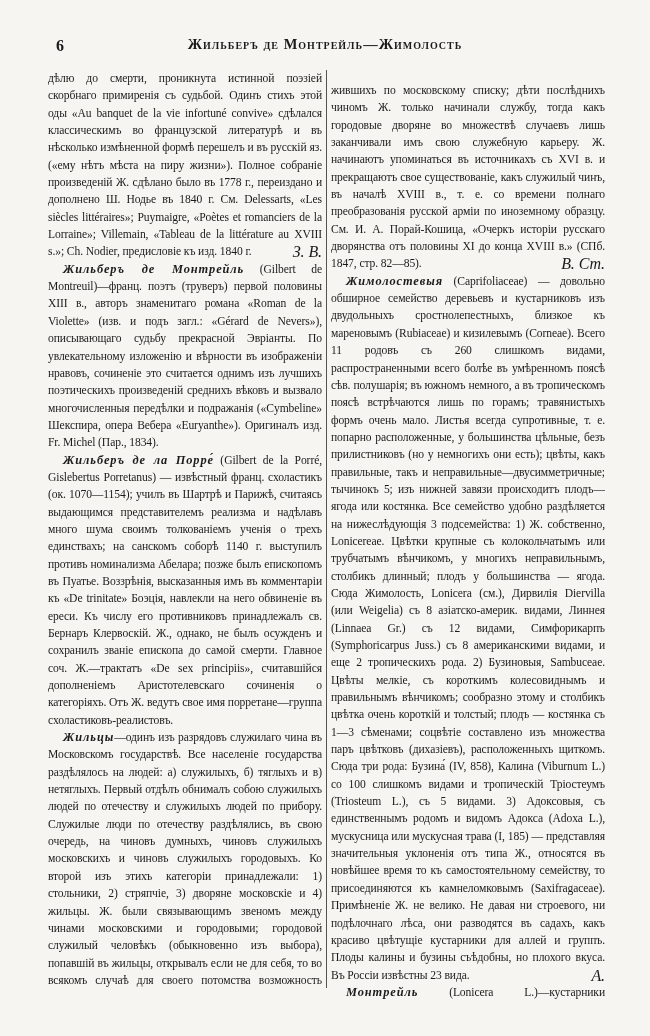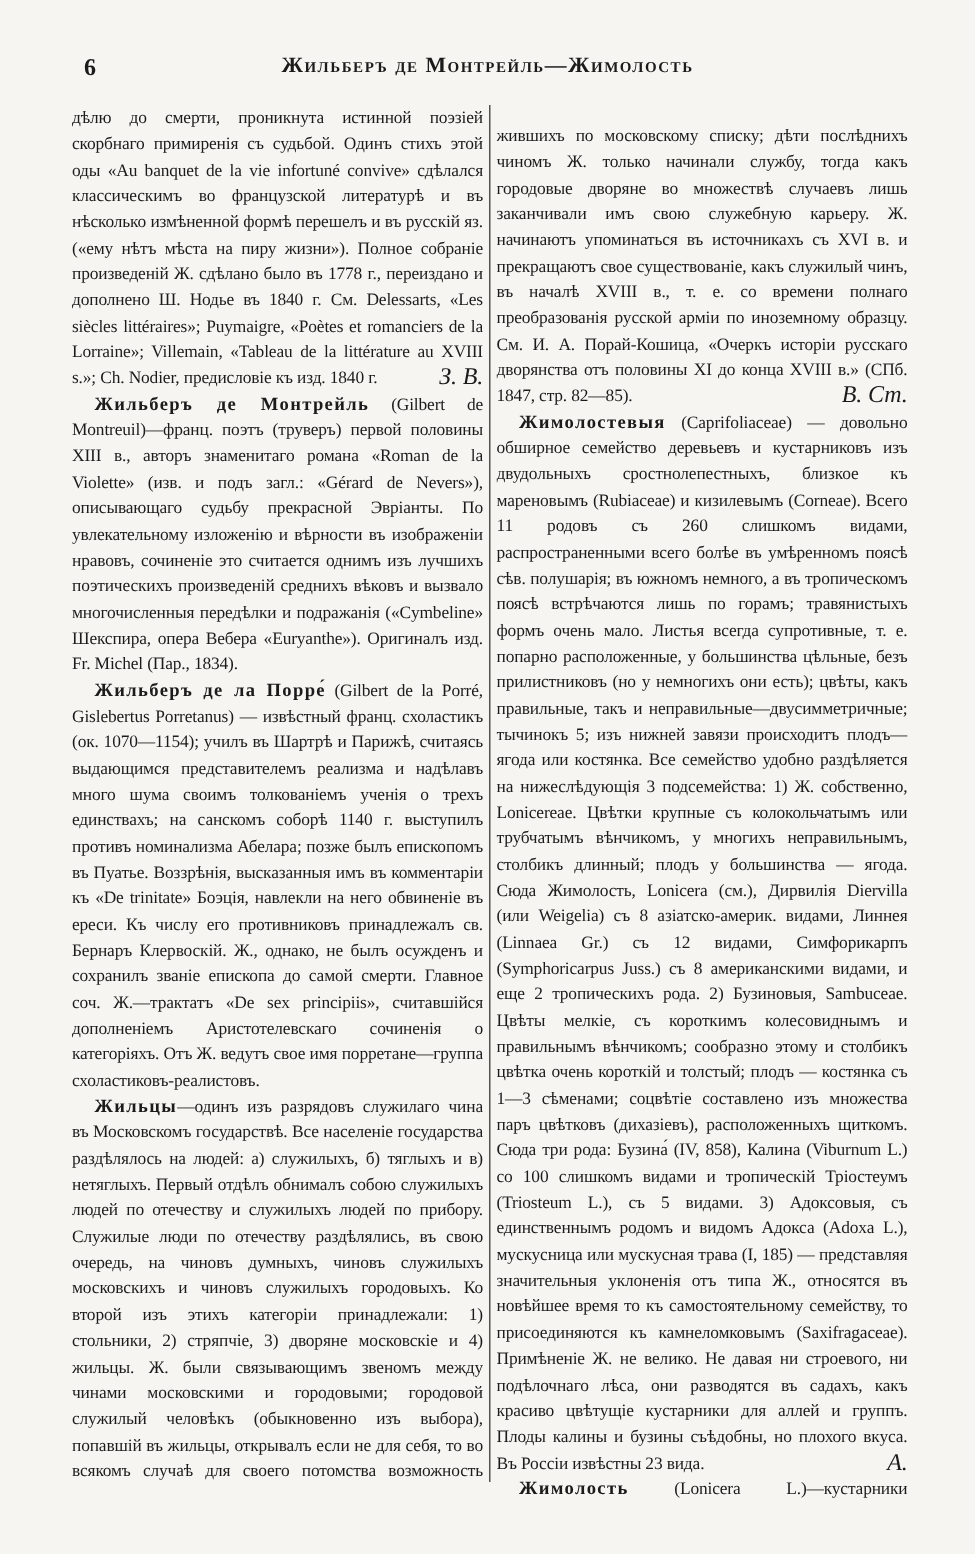--- a/index.html
+++ b/index.html
@@ -25,21 +25,21 @@
     letter-spacing:-0.1px;
   }
   .col-left{left:48px;}
   .col-right{left:331px;margin-top:12px;}
   .divider{
     position:absolute;left:326px;top:0;height:918px;width:1px;
     background:#55534e;
   }
   p.para{margin:0;padding:0;}
   p.indent{text-indent:15px;}
-  .lead{font-weight:bold;letter-spacing:0.9px;font-size:12.4px;}
+  .lead{font-weight:bold;letter-spacing:0.9px;font-size:12.4px;font-style:italic;}
   .it{}
   .sig{float:right;font-style:italic;padding-left:10px;font-size:16px;}
 </style>
 </head>
 <body>
 
 <div class="page">
   <div class="header">
     <span class="pagenum">6</span>
     <span class="running-title">Жильберъ де Монтрейль—Жимолость</span>
@@ -48,16 +48,16 @@
     <div class="col col-left" id="col-left">
         <p class="para"><span>дѣлю до смерти, проникнута истинной поэзіей скорбнаго примиренія съ судьбой. Одинъ стихъ этой оды «Au banquet de la vie infortuné convive» сдѣлался классическимъ во французской литературѣ и въ нѣсколько измѣненной формѣ перешелъ и въ русскій яз. («ему нѣтъ мѣста на пиру жизни»). Полное собраніе произведеній Ж. сдѣлано было въ 1778 г., переиздано и дополнено Ш. Нодье въ 1840 г. См. Delessarts, «Les siècles littéraires»; Puymaigre, «Poètes et romanciers de la Lorraine»; Villemain, «Tableau de la littérature au XVIII s.»; Ch. Nodier, предисловіе къ изд. 1840 г.</span><span class="sig">З. В.</span></p>
         <p class="para indent"><span class="lead">Жильберъ де Монтрейль</span><span> (Gilbert de Montreuil)—франц. поэтъ (труверъ) первой половины XIII в., авторъ знаменитаго романа «Roman de la Violette» (изв. и подъ загл.: «Gérard de Nevers»), описывающаго судьбу прекрасной Эвріанты. По увлекательному изложенію и вѣрности въ изображеніи нравовъ, сочиненіе это считается однимъ изъ лучшихъ поэтическихъ произведеній среднихъ вѣковъ и вызвало многочисленныя передѣлки и подражанія («Cymbeline» Шекспира, опера Вебера «Euryanthe»). Оригиналъ изд. Fr. Michel (Пар., 1834).</span></p>
         <p class="para indent"><span class="lead">Жильберъ де ла Порре́</span><span> (Gilbert de la Porré, Gislebertus Porretanus) — извѣстный франц. схоластикъ (ок. 1070—1154); училъ въ Шартрѣ и Парижѣ, считаясь выдающимся представителемъ реализма и надѣлавъ много шума своимъ толкованіемъ ученія о трехъ единствахъ; на санскомъ соборѣ 1140 г. выступилъ противъ номинализма Абелара; позже былъ епископомъ въ Пуатье. Воззрѣнія, высказанныя имъ въ комментаріи къ «De trinitate» Боэція, навлекли на него обвиненіе въ ереси. Къ числу его противниковъ принадлежалъ св. Бернаръ Клервоскій. Ж., однако, не былъ осужденъ и сохранилъ званіе епископа до самой смерти. Главное соч. Ж.—трактатъ «De sex principiis», считавшійся дополненіемъ Аристотелевскаго сочиненія о категоріяхъ. Отъ Ж. ведутъ свое имя порретане—группа схоластиковъ-реалистовъ.</span></p>
         <p class="para indent"><span class="lead">Жильцы</span><span>—одинъ изъ разрядовъ служилаго чина въ Московскомъ государствѣ. Все населеніе государства раздѣлялось на людей: а) </span><span class="it">служилыхъ</span><span>, б) </span><span class="it">тяглыхъ</span><span> и в) </span><span class="it">нетяглыхъ</span><span>. Первый отдѣлъ обнималъ собою служилыхъ людей </span><span class="it">по отечеству</span><span> и служилыхъ людей </span><span class="it">по прибору</span><span>. Служилые люди по отечеству раздѣлялись, въ свою очередь, на чиновъ </span><span class="it">думныхъ</span><span>, чиновъ служилыхъ </span><span class="it">московскихъ</span><span> и чиновъ служилыхъ </span><span class="it">городовыхъ</span><span>. Ко второй изъ этихъ категоріи принадлежали: 1) стольники, 2) стряпчіе, 3) дворяне московскіе и 4) </span><span class="it">жильцы</span><span>. Ж. были связывающимъ звеномъ между чинами московскими и городовыми; городовой служилый человѣкъ (обыкновенно изъ выбора), попавшій въ жильцы, открывалъ если не для себя, то во всякомъ случаѣ для своего потомства возможность сдѣлать завидную для городоваго служилаго человѣка карьеру. Въ половинѣ XVII в. Ж. было около 2000 чел.; часть этого количества присылалась изъ городовъ (срокомъ на три года), другая же набиралась изъ дѣтей отцовъ, слу-</span></p>
       </div>
     <div class="divider"></div>
     <div class="col col-right" id="col-right">
         <p class="para"><span>жившихъ по московскому списку; дѣти послѣднихъ чиномъ Ж. только начинали службу, тогда какъ городовые дворяне во множествѣ случаевъ лишь заканчивали имъ свою служебную карьеру. Ж. начинаютъ упоминаться въ источникахъ съ XVI в. и прекращаютъ свое существованіе, какъ служилый чинъ, въ началѣ XVIII в., т. е. со времени полнаго преобразованія русской арміи по иноземному образцу. См. И. А. Порай-Кошица, «Очеркъ исторіи русскаго дворянства отъ половины XI до конца XVIII в.» (СПб. 1847, стр. 82—85).</span><span class="sig">В. Ст.</span></p>
         <p class="para indent"><span class="lead">Жимолостевыя</span><span> (Caprifoliaceae) — довольно обширное семейство деревьевъ и кустарниковъ изъ двудольныхъ сростнолепестныхъ, близкое къ мареновымъ (Rubiaceae) и кизилевымъ (Corneae). Всего 11 родовъ съ 260 слишкомъ видами, распространенными всего болѣе въ умѣренномъ поясѣ сѣв. полушарія; въ южномъ немного, а въ тропическомъ поясѣ встрѣчаются лишь по горамъ; травянистыхъ формъ очень мало. Листья всегда супротивные, т. е. попарно расположенные, у большинства цѣльные, безъ прилистниковъ (но у немногихъ они есть); цвѣты, какъ правильные, такъ и неправильные—двусимметричные; тычинокъ 5; изъ нижней завязи происходитъ плодъ—ягода или костянка. Все семейство удобно раздѣляется на нижеслѣдующія 3 подсемейства: 1) Ж. собственно, Lonicereae. Цвѣтки крупные съ колокольчатымъ или трубчатымъ вѣнчикомъ, у многихъ неправильнымъ, столбикъ длинный; плодъ у большинства — ягода. Сюда Жимолость, Lonicera (см.), Дирвилія Diervilla (или Weigelia) съ 8 азіатско-америк. видами, Линнея (Linnaea Gr.) съ 12 видами, Симфорикарпъ (Symphoricarpus Juss.) съ 8 американскими видами, и еще 2 тропическихъ рода. 2) Бузиновыя, Sambuceae. Цвѣты мелкіе, съ короткимъ колесовиднымъ и правильнымъ вѣнчикомъ; сообразно этому и столбикъ цвѣтка очень короткій и толстый; плодъ — костянка съ 1—3 сѣменами; соцвѣтіе составлено изъ множества паръ цвѣтковъ (дихазіевъ), расположенныхъ щиткомъ. Сюда три рода: Бузина́ (IV, 858), Калина (Viburnum L.) со 100 слишкомъ видами и тропическій Тріостеумъ (Triosteum L.), съ 5 видами. 3) Адоксовыя, съ единственнымъ родомъ и видомъ Адокса (Adoxa L.), мускусница или мускусная трава (I, 185) — представляя значительныя уклоненія отъ типа Ж., относятся въ новѣйшее время то къ самостоятельному семейству, то присоединяются къ камнеломковымъ (Saxifragaceae). Примѣненіе Ж. не велико. Не давая ни строевого, ни подѣлочнаго лѣса, они разводятся въ садахъ, какъ красиво цвѣтущіе кустарники для аллей и группъ. Плоды калины и бузины съѣдобны, но плохого вкуса. Въ Россіи извѣстны 23 вида.</span><span class="sig">А.</span></p>
-        <p class="para indent"><span class="lead">Жимолость</span><span> (Lonicera L.)—кустарники прямостоячіе, вьющіеся или ползучіе съ супротивными цѣльными листьями, главные представители семейства жимолостевыхъ (Caprifoliaceae—см. выше). Извѣстно болѣе 100 видовъ почти во всѣхъ областяхъ сѣвернаго полушарія, а всего болѣе изъ Гималаевъ и во-</span></p>
+        <p class="para indent"><span class="lead">Монтрейль</span><span> (Lonicera L.)—кустарники прямостоячіе, вьющіеся или ползучіе съ супротивными цѣльными листьями, главные представители семейства жимолостевыхъ (Caprifoliaceae—см. выше). Извѣстно болѣе 100 видовъ почти во всѣхъ областяхъ сѣвернаго полушарія, а всего болѣе изъ Гималаевъ и во-</span></p>
       </div>
   </div>
 </div>
 
 </body></html>

